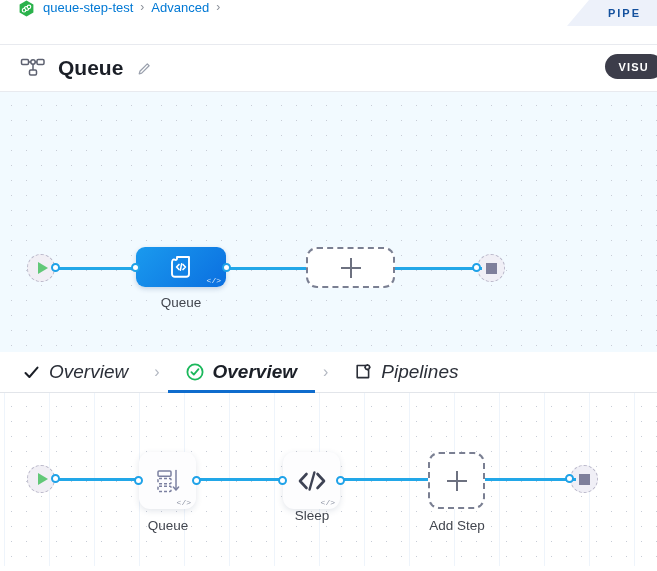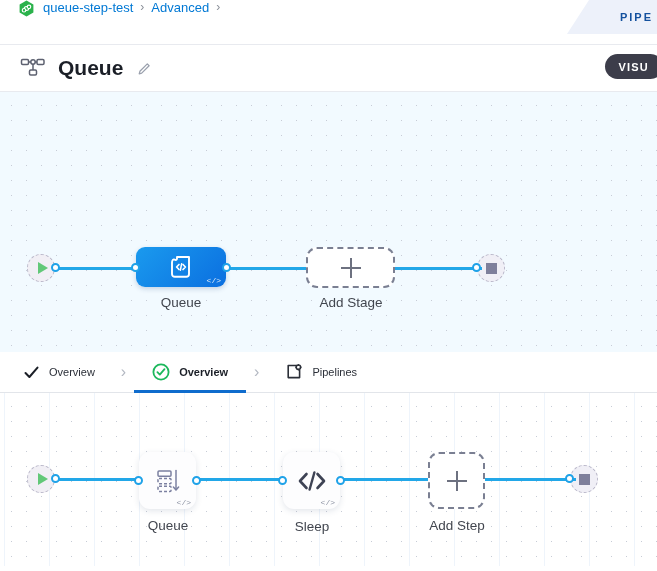--- a/index.html
+++ b/index.html
@@ -32,25 +32,25 @@
     white-space: nowrap;
   }
   .bc-sep {
     color: #8a8f98; font-size: 12px; margin: 0 7px; user-select: none;
   }
 
   
   .corner-ribbon {
     position: absolute;
     top: 0; right: 0;
-    width: 90px; height: 34px;
+    width: 90px; height: 26px;
     background: #edf1fa;
     clip-path: polygon(22px 0, 100% 0, 100% 100%, 0 100%);
     display: flex; align-items: center; justify-content: flex-end;
-    padding-right: 4px;
+    padding-right: 16px;
     z-index: 6;
   }
   .corner-ribbon span {
     font-size: 11px; font-weight: bold; letter-spacing: 2px;
     color: #14519e;
     white-space: nowrap;
   }
 
   
   .title-bar {
@@ -201,21 +201,21 @@
     padding-left: 22px;
     z-index: 5;
   }
   .tab {
     display: flex; align-items: center;
     height: 41px;
     cursor: pointer;
     position: relative;
   }
   .tab-ico { width: 18px; height: 18px; margin-right: 9px; flex: none; display:flex; align-items:center; justify-content:center;}
-  .tab-label { font-size: 11px; color: #2b2f38; white-space: nowrap; }
+  .tab-label { font-size: 19px; color: #2b2f38; white-space: nowrap; font-style: italic; }
   .tab.active .tab-label { font-weight: bold; color: #1b1f27; }
   .tab.active::after {
     content: ""; position: absolute;
     left: -18px; right: -18px; bottom: 0; height: 3px;
     background: #0f6ccd;
   }
   .tab-chevron {
     color: #b3b8c2; font-size: 16px;
     margin: 0 26px;
     user-select: none;
@@ -292,21 +292,20 @@
       </div>
       <div class="port" style="left:-5px; top:16px;"></div>
       <div class="port" style="left:86px; top:16px;"></div>
       <div class="node-label" style="left:-35px; top:48px;">Queue</div>
     </div>
 
     <div class="node" style="left:306px; top:155px;">
       <div class="dashed-node" style="width:89px; height:41px;">
         <div class="plus"></div>
       </div>
-      <div class="node-label" style="left:-35px; top:48px;">Add Stage</div>
     </div>
 
     <div class="node" style="left:477px; top:162px;">
       <div class="terminal">
         <div class="stop-sq"></div>
       </div>
       <div class="port" style="left:-5px; top:9px;"></div>
     </div>
   </div>
 
@@ -378,21 +377,21 @@
       <div class="white-node">
         <svg width="34" height="30" viewBox="0 0 34 30">
           <path d="M11.5 8 L5 15 L11.5 22" fill="none" stroke="#3e4354" stroke-width="2.6" stroke-linecap="round" stroke-linejoin="round"></path>
           <path d="M22.5 8 L29 15 L22.5 22" fill="none" stroke="#3e4354" stroke-width="2.6" stroke-linecap="round" stroke-linejoin="round"></path>
           <path d="M19.4 6.5 L14.6 23.5" stroke="#3e4354" stroke-width="2.4" stroke-linecap="round"></path>
         </svg>
         <span class="corner-code dark">&lt;/&gt;</span>
       </div>
       <div class="port" style="left:-5px; top:24px;"></div>
       <div class="port" style="left:53px; top:24px;"></div>
-      <div class="node-label" style="left:-51px; top:67px;">Sleep</div>
+      <div class="node-label" style="left:-51px; top:56px;">Sleep</div>
     </div>
 
     <div class="node" style="left:428px; top:459px; top:59px;">
       <div class="dashed-node" style="width:57px; height:57px;">
         <div class="plus"></div>
       </div>
       <div class="node-label" style="left:-51px; top:66px;">Add Step</div>
     </div>
 
     <div class="node" style="left:570px; top:72px;">

